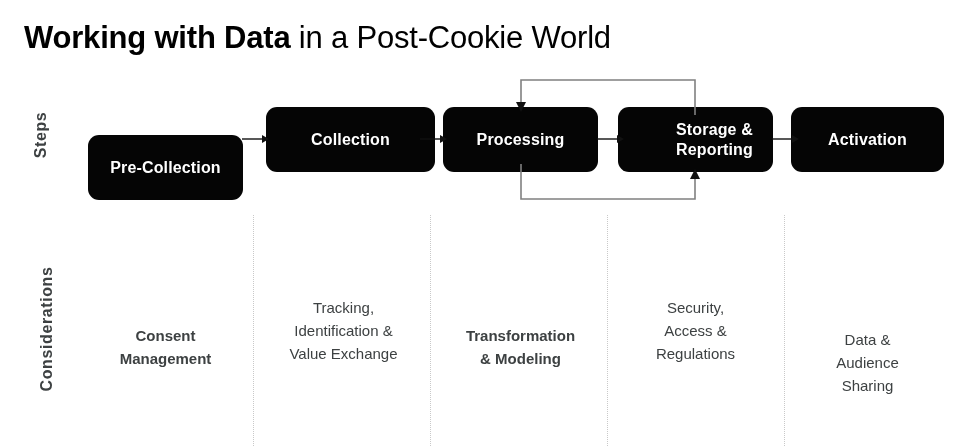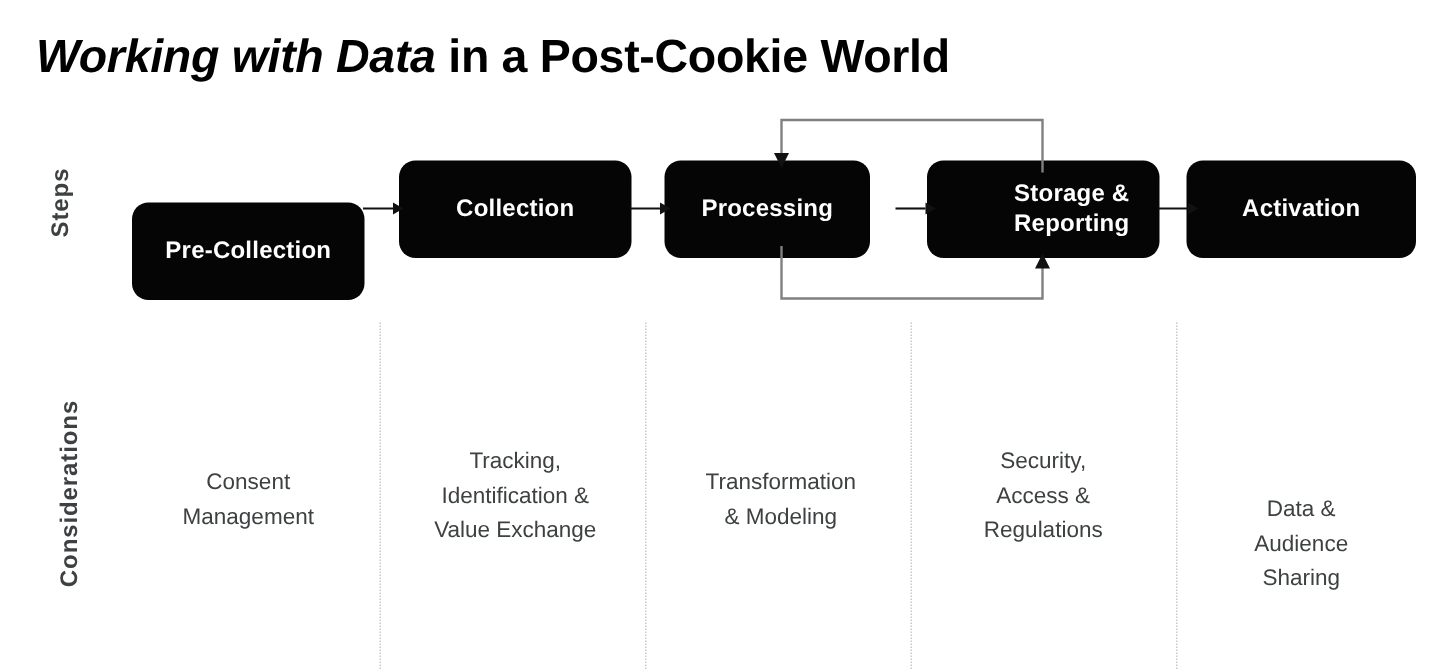--- a/index.html
+++ b/index.html
@@ -22,24 +22,23 @@
     left: 24px;
     top: 18px;
     font-size: 31px;
     line-height: 40px;
     color: #000000;
     white-space: nowrap;
     letter-spacing: -0.2px;
   }
   #title .bold {
     font-weight: 700;
-    font-style: italic;
   }
   #title .light {
-    font-weight: 700;
+    font-weight: 400;
   }
 
   
   .row-label {
     position: absolute;
     color: #3d4142;
     font-weight: 700;
     letter-spacing: 0.6px;
     transform-origin: 50% 50%;
     transform: rotate(-90deg);
@@ -72,22 +71,22 @@
     line-height: 20px;
     display: flex;
     align-items: center;
     justify-content: center;
     text-align: center;
     box-sizing: border-box;
     padding: 0 6px;
     letter-spacing: 0.15px;
   }
   .step-box[data-col="0"] { left: 88px;  width: 155px; margin-top: 28px; }
-  .step-box[data-col="1"] { left: 266px; width: 155px; }
-  .step-box[data-col="2"] { left: 443px; width: 137px; }
+  .step-box[data-col="1"] { left: 266px; width: 169px; }
+  .step-box[data-col="2"] { left: 443px; width: 155px; }
   .step-box[data-col="3"] { left: 618px; width: 155px; }
   .step-box[data-col="4"] { left: 791px; width: 153px; }
 
   
   .connector {
     position: absolute;
     top: 126px;
     height: 26px;
     width: 30px;
   }
@@ -134,21 +133,21 @@
     font-size: 15px;
     line-height: 23px;
     text-align: center;
     white-space: pre-line;
   }
   .consideration[data-col="0"] { left: 88px;  width: 155px; }
   .consideration[data-col="1"] { left: 266px; width: 155px; }
   .consideration[data-col="2"] { left: 443px; width: 155px; text-align: center; }
   .consideration[data-col="3"] { left: 618px; width: 155px; }
   .consideration[data-col="4"] { left: 791px; width: 153px; margin-top: 32px; }
-  .consideration[data-lines="2"] { top: 310px; }
+  .consideration[data-lines="2"] { top: 324px; font-weight: bold; }
 </style>
 </head>
 <body>
 
 <div id="title">
   <span class="bold">Working with Data</span><span class="light"> in a Post-Cookie World</span>
 </div>
 
 <div id="steps-label" class="row-label">Steps</div>
 <div id="considerations-label" class="row-label">Considerations</div>

